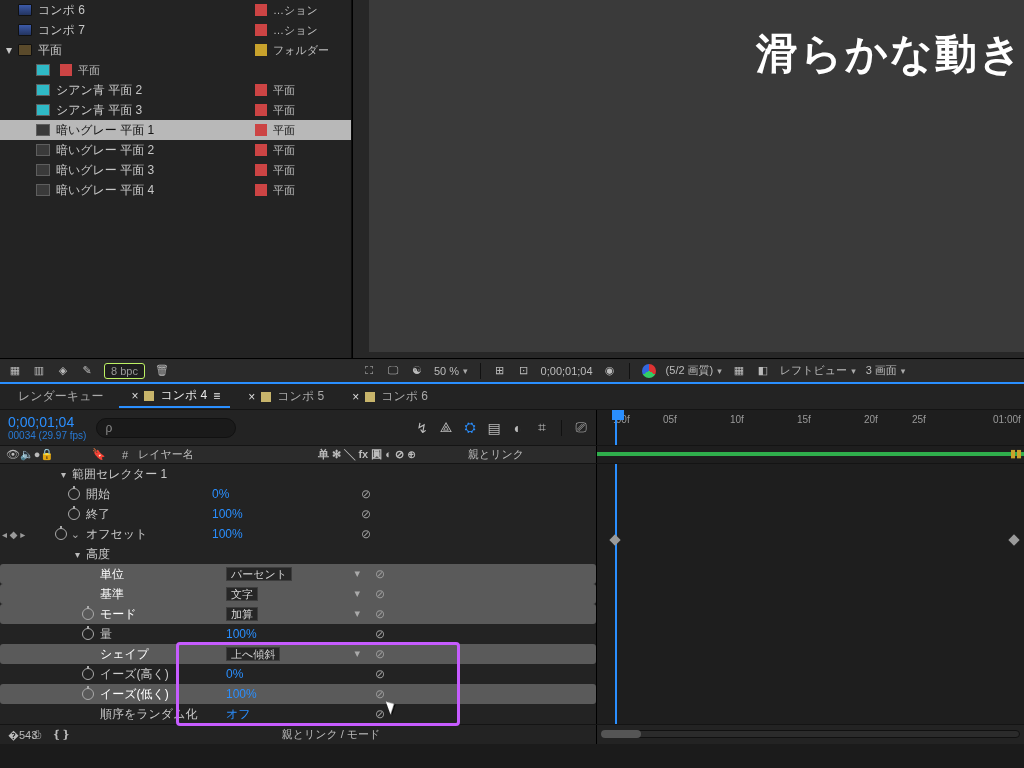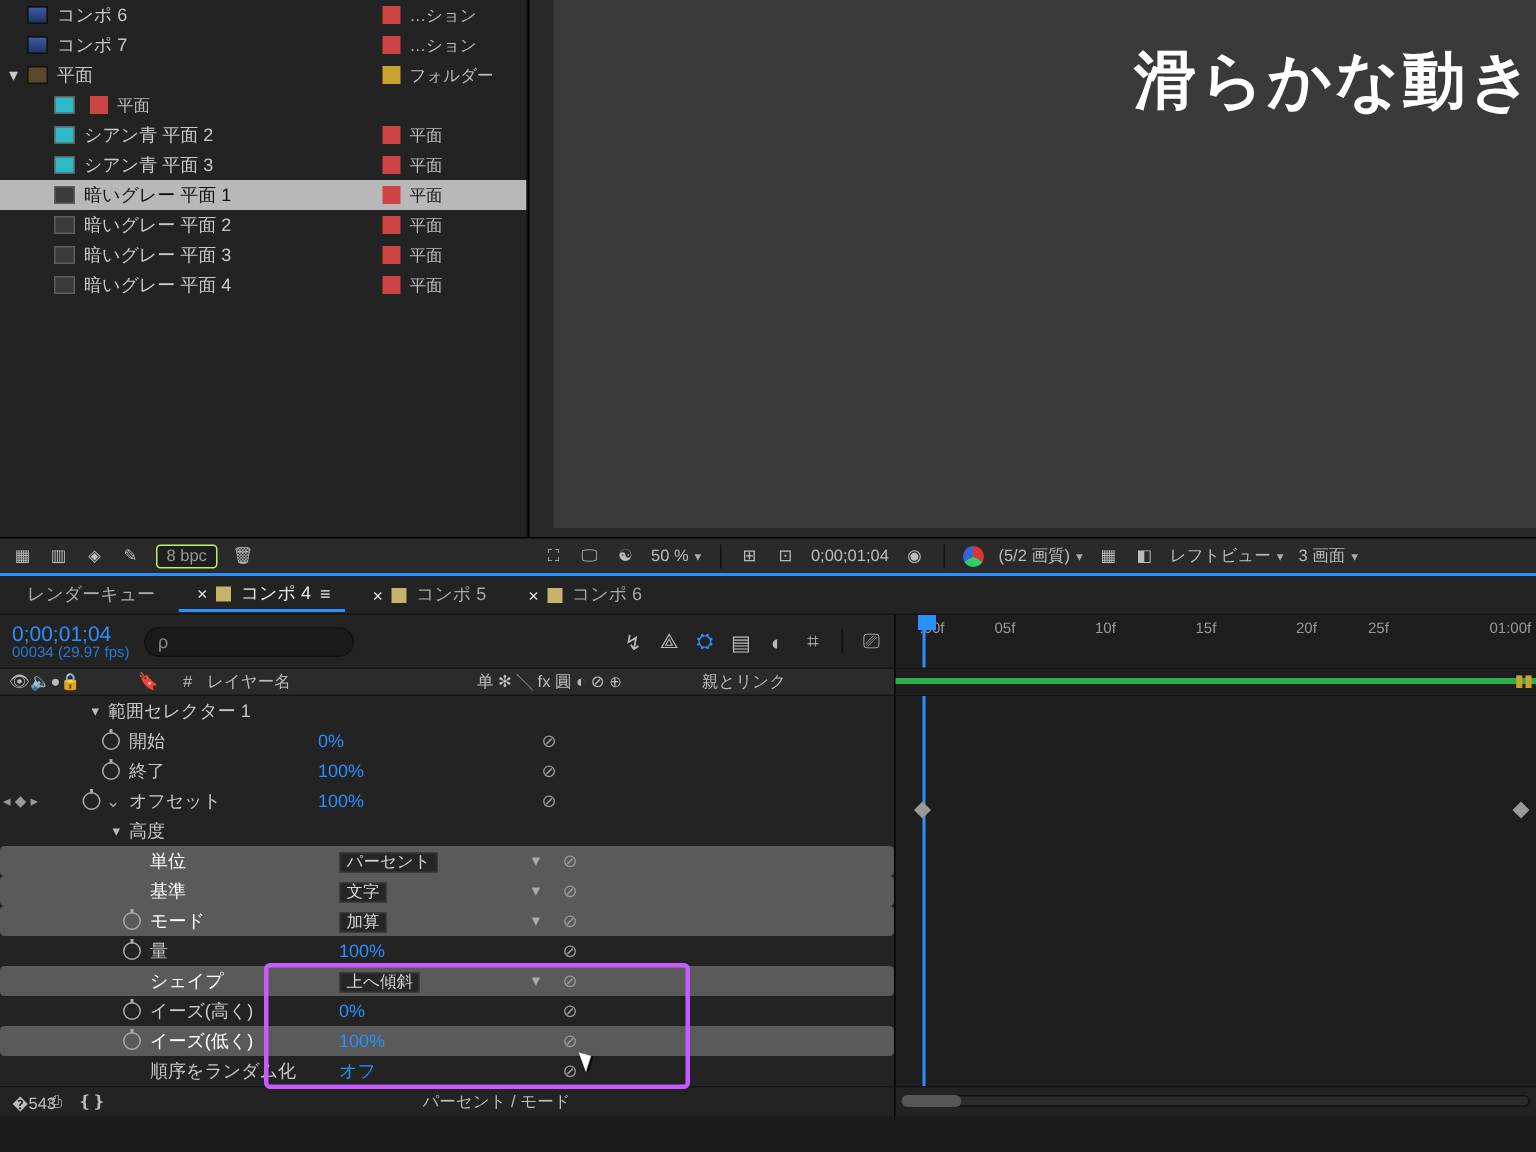--- a/index.html
+++ b/index.html
@@ -68,21 +68,21 @@
   .ruler { position:absolute; inset:0; }
   .tick { position:absolute; top:4px; font-size:10px; color:#9a9a9a; }
   .cti  { position:absolute; top:0; bottom:0; width:0; border-left:2px solid #2a8fff; }
   .cti::before { content:""; position:absolute; left:-5px; top:0; width:12px; height:10px; background:#2a8fff; }
 
   .tl-cols { height:18px; display:flex; font-size:11px; color:#bbb; background:#2b2b2b; border-bottom:1px solid #141414; }
   .cols-left { width:596px; display:flex; align-items:center; }
   .cols-left .a { width:86px; padding-left:6px; }
   .cols-left .b { width:26px; text-align:center; }
   .cols-left .c { width:180px; }
-  .cols-left .d { width:150px; }
+  .cols-left .d { width:150px;font-weight:bold; }
   .cols-left .e { flex:1; }
   .cols-right { flex:1; background:#1e1e1e; border-left:1px solid #000; position:relative; }
   .bar-green { position:absolute; left:0; right:0; top:6px; height:4px; background:#2fae4c; }
 
   .tl-body { display:flex; height: calc(100% - 26px - 36px - 18px - 20px); }
   .tl-left { width:596px; background:#232323; overflow:hidden; position:relative; }
   .tl-right { flex:1; background:#1e1e1e; border-left:1px solid #000; position:relative; }
   .tl-right .cti2 { position:absolute; top:0; bottom:0; left:18px; width:0; border-left:2px solid #2a8fff; }
 
   .prow { display:flex; align-items:center; height:20px; font-size:12px; color:#c8c8c8; }
@@ -448,21 +448,21 @@
       <div class="kf l" style="top:72px"></div>
       <div class="kf r" style="top:72px"></div>
     </div>
   </div>
 
   <div class="tl-foot">
     <div class="l">
       <span class="ic">�543</span>
       <span class="ic">⎙</span>
       <span class="ic">❴❵</span>
-      <span class="switch">パーセント / モード</span>
+      <span class="switch">親とリンク / モード</span>
     </div>
     <div class="r">
       <div class="scroll"></div>
       <div class="thumb"></div>
     </div>
   </div>
 
   <div id="hl" class="hl-box" style="left: 176px; width: 284px; top: 258px; height: 84px;"></div>
 
   <div class="cursor-arrow" style="left:388px; top:316px;"></div>

